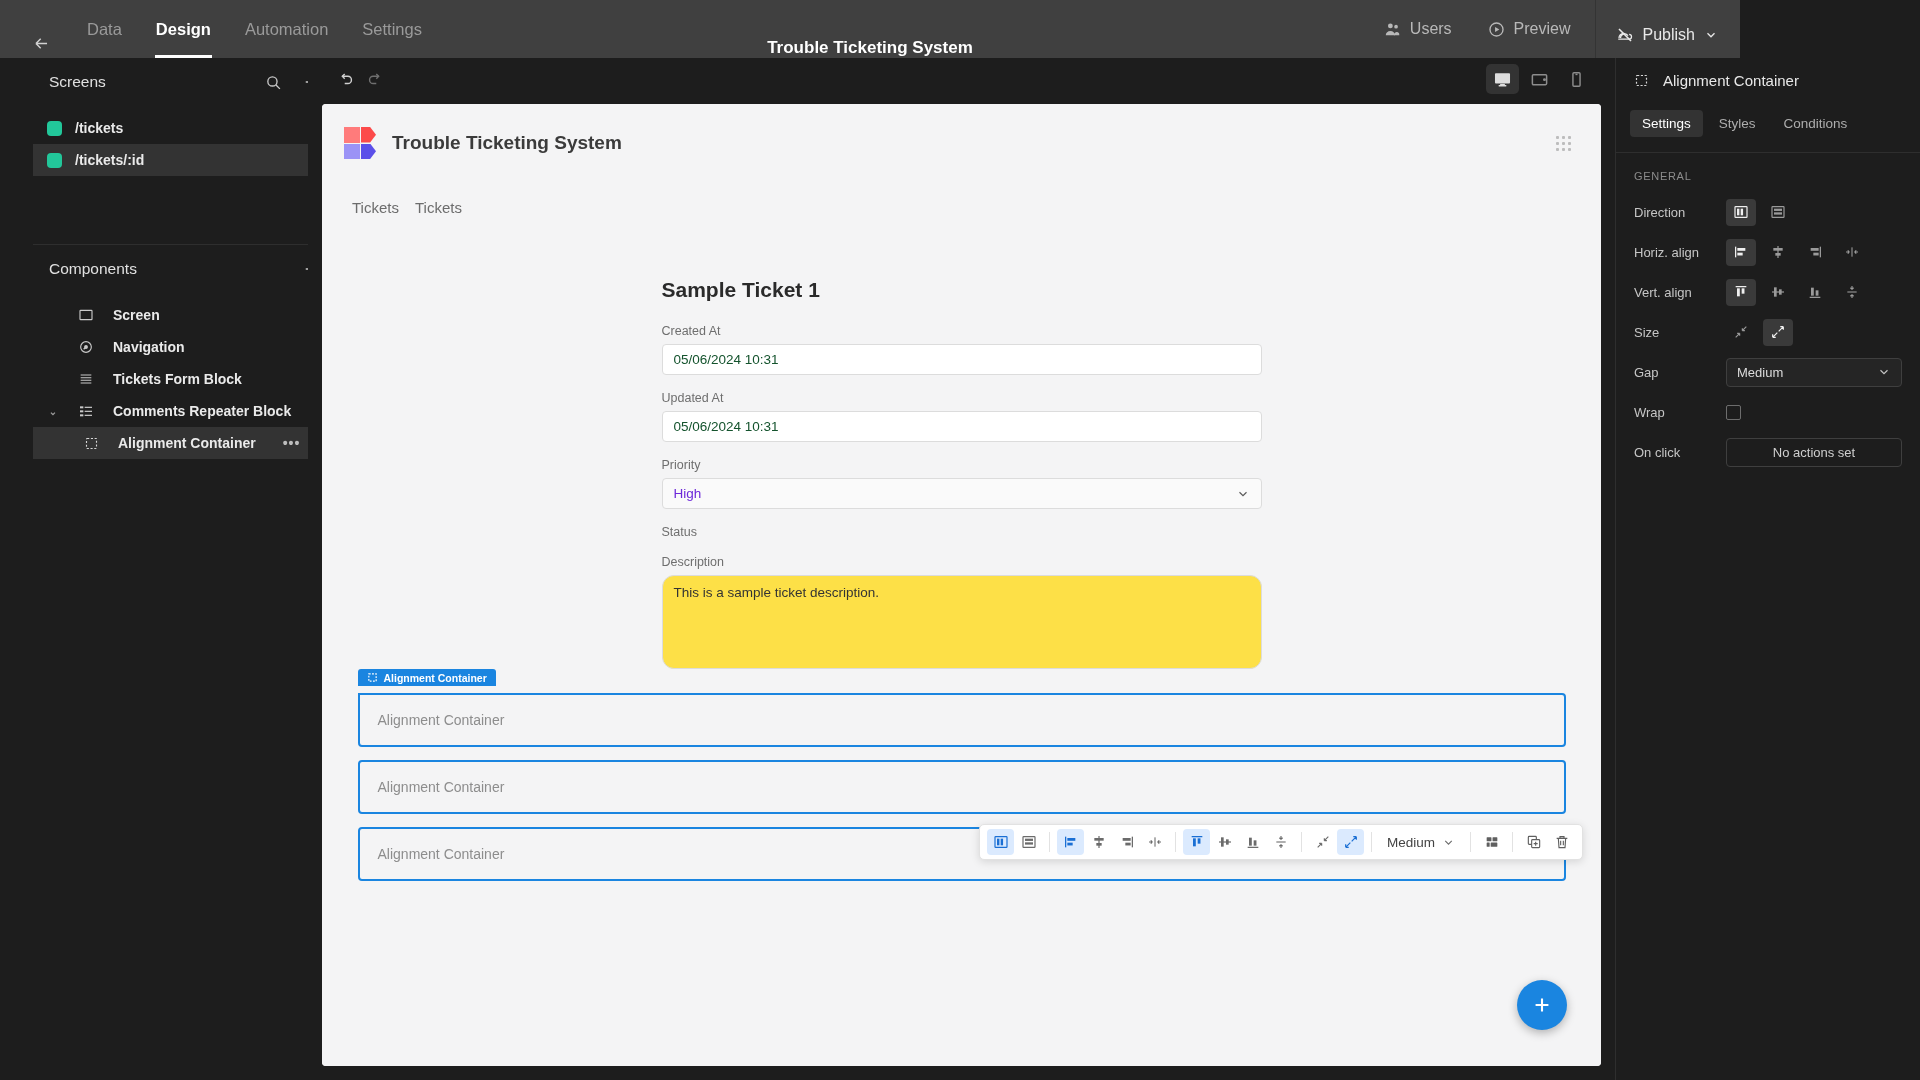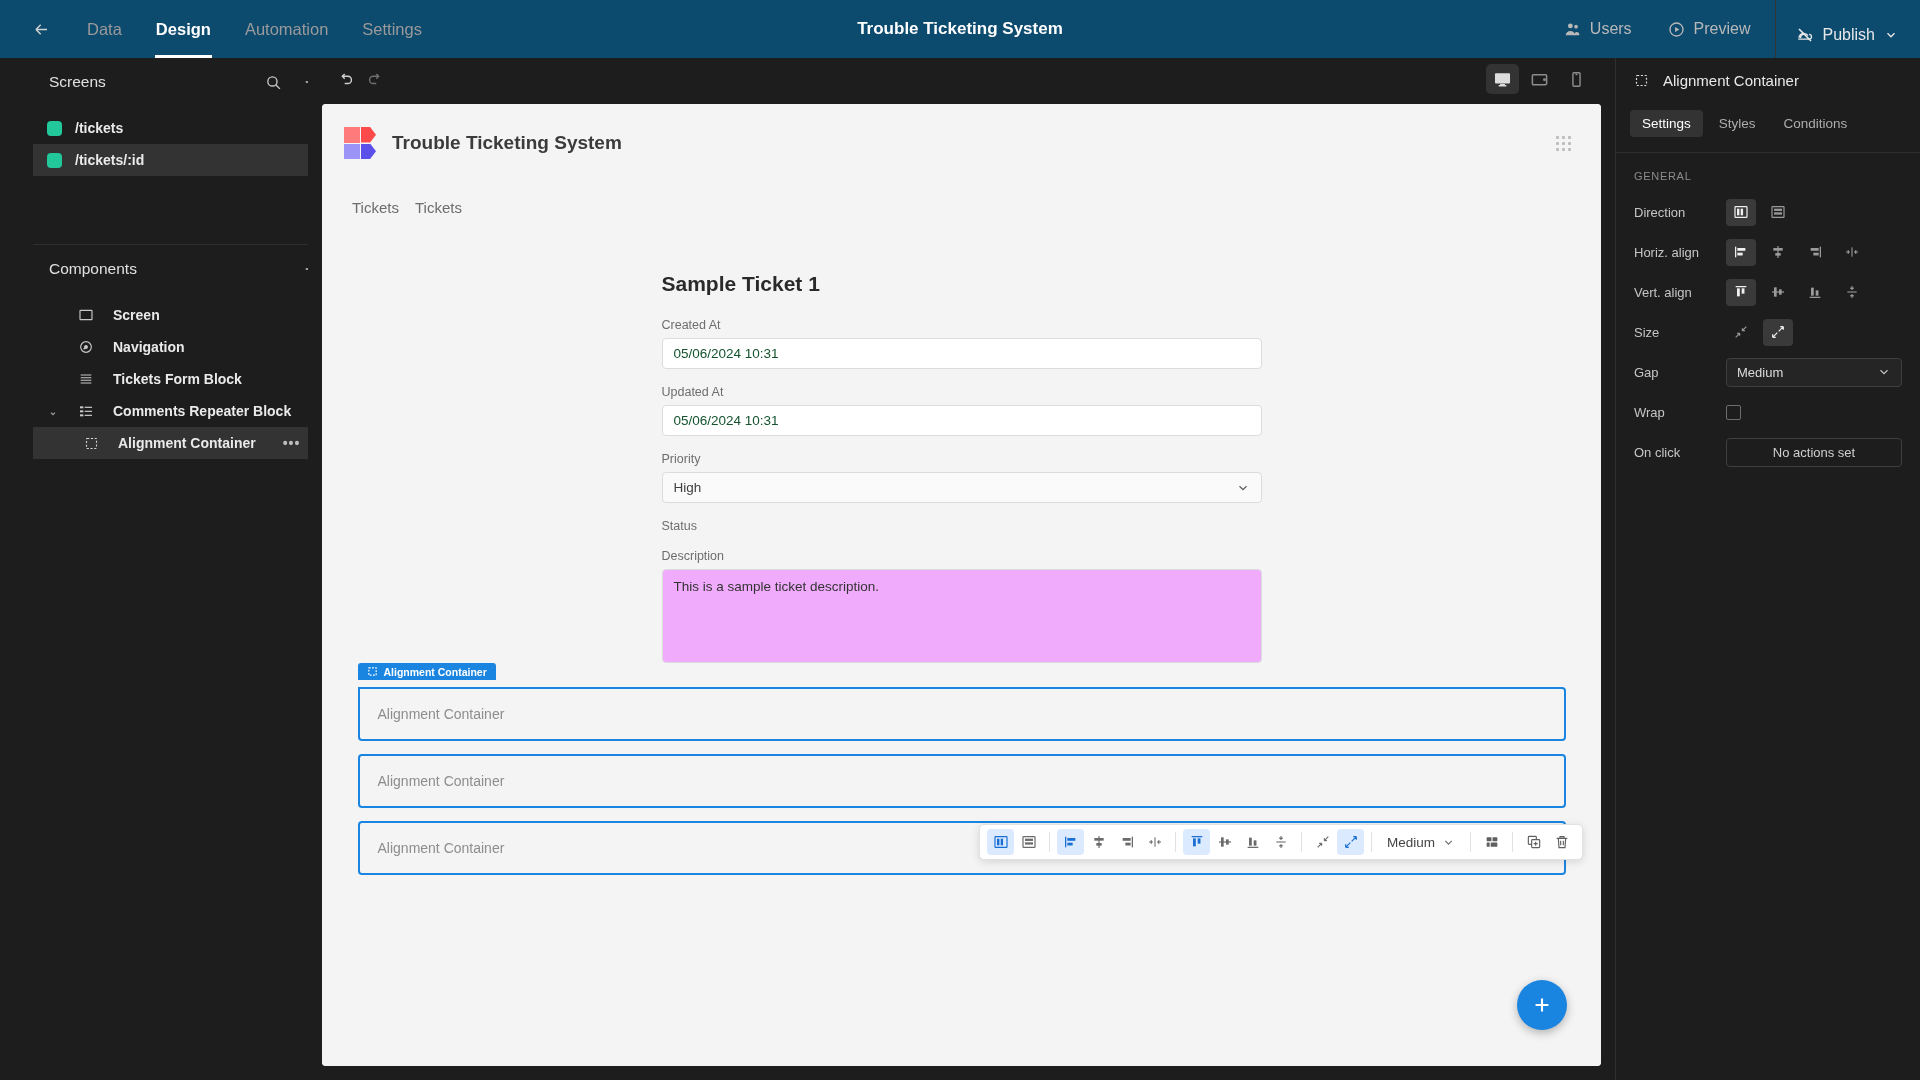--- a/index.html
+++ b/index.html
@@ -4,22 +4,22 @@
 <style>
   * { box-sizing: border-box; margin: 0; padding: 0; }
   html, body {
     width: 1920px; height: 1080px;
     font-family: "Liberation Sans", sans-serif;
     background: #1d1d1d; overflow: hidden;
   }
 
   
   .topbar {
-    position: absolute; top: 0; left: 0; width: 1920px; height: 58px;
-    background: #0c4a6e; display: flex; align-items: center;
+    position: absolute; top: 0; left: 0; width: 1740px; height: 58px;
+    background: #404040; display: flex; align-items: flex-end;
   }
   .back-btn {
     width: 30px; height: 30px; margin-left: 26px; display: flex;
     align-items: center; justify-content: center; cursor: pointer;
   }
   .topnav { display: flex; align-items: center; margin-left: 14px; height: 58px; }
   .topnav-item {
     position: relative; height: 58px; display: flex; align-items: center;
     padding: 0 17px; font-size: 16.5px; color: #9a9a9a; cursor: pointer;
   }
@@ -112,35 +112,35 @@
     margin-left: auto; display: grid; grid-template-columns: repeat(3,3px);
     grid-template-rows: repeat(3,3px); gap: 3px; cursor: grab;
   }
   .grid-handle i { background: #bdbdbd; border-radius: 1px; display: block; width: 3px; height: 3px; }
 
   .app-nav { display: flex; gap: 16px; padding: 0 30px; height: 50px; align-items: center; }
   .app-nav a { font-size: 15px; color: #6c6c6c; cursor: pointer; text-decoration: none; }
 
   .app-body { position: relative; background: #f4f4f5; height: calc(100% - 128px); overflow: hidden; }
 
-  .form-block { width: 600px; margin: 0 auto; padding-top: 40px; }
+  .form-block { width: 600px; margin: 6px auto; padding-top: 40px; }
   .form-title { font-size: 21px; font-weight: bold; color: #2a2a2a; margin-bottom: 22px; }
   .field { margin-bottom: 16px; }
   .field-label { font-size: 12.5px; color: #6e6e6e; margin-bottom: 6px; }
   .field-input {
     height: 31px; background: #fff; border: 1px solid #dcdcdc; border-radius: 4px;
     display: flex; align-items: center; padding: 0 11px; font-size: 13.5px; color: #14532d;
   }
   .field-select {
     height: 31px; background: #fafafa; border: 1px solid #dcdcdc; border-radius: 4px;
-    display: flex; align-items: center; padding: 0 11px; font-size: 13.5px; color: #404040;
+    display: flex; align-items: center; padding: 0 11px; font-size: 13.5px; color: #6d28d9;
   }
   .field-select .chev { margin-left: auto; color: #5a5a5a; }
   .field-textarea {
-    height: 94px; background: #f0abfc; border: 1px solid #dcdcdc; border-radius: 4px;
+    height: 94px; background: #fde047; border: 1px solid #dcdcdc; border-radius: 12px;
     padding: 9px 11px; font-size: 13.5px; color: #333;
   }
 
   
   .float-toolbar {
     position: absolute; left: 657px; top: 720px; height: 36px;
     background: #fff; border: 1px solid #e2e2e2; border-radius: 5px;
     box-shadow: 0 2px 9px rgba(0,0,0,0.13);
     display: flex; align-items: center; padding: 0 7px; gap: 1px; z-index: 7;
   }

